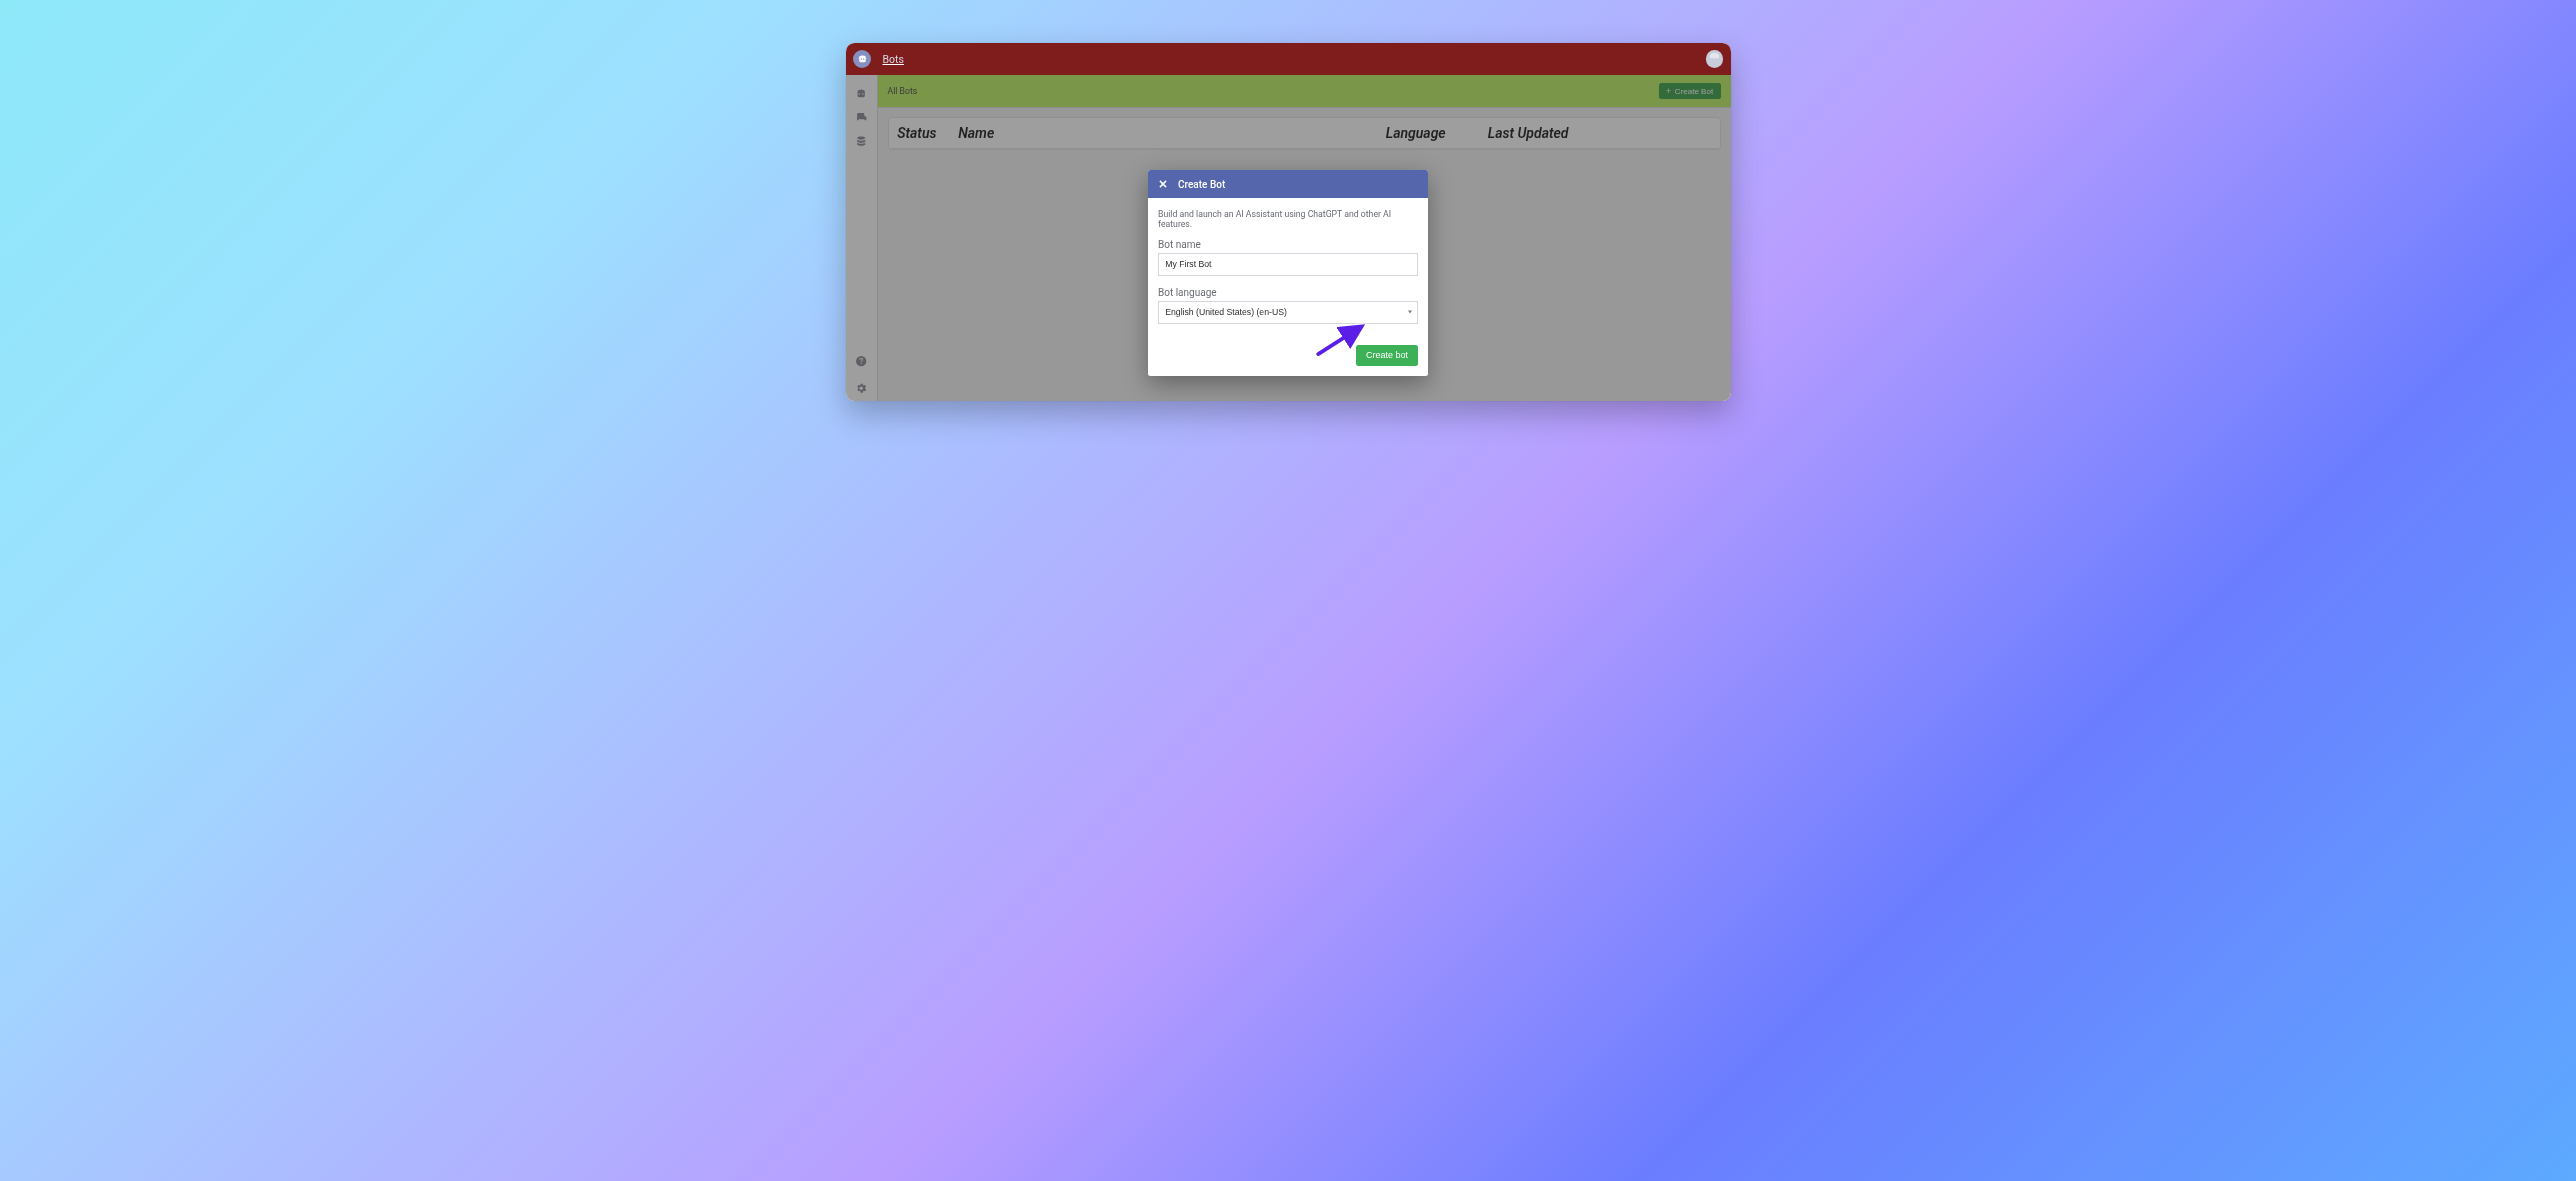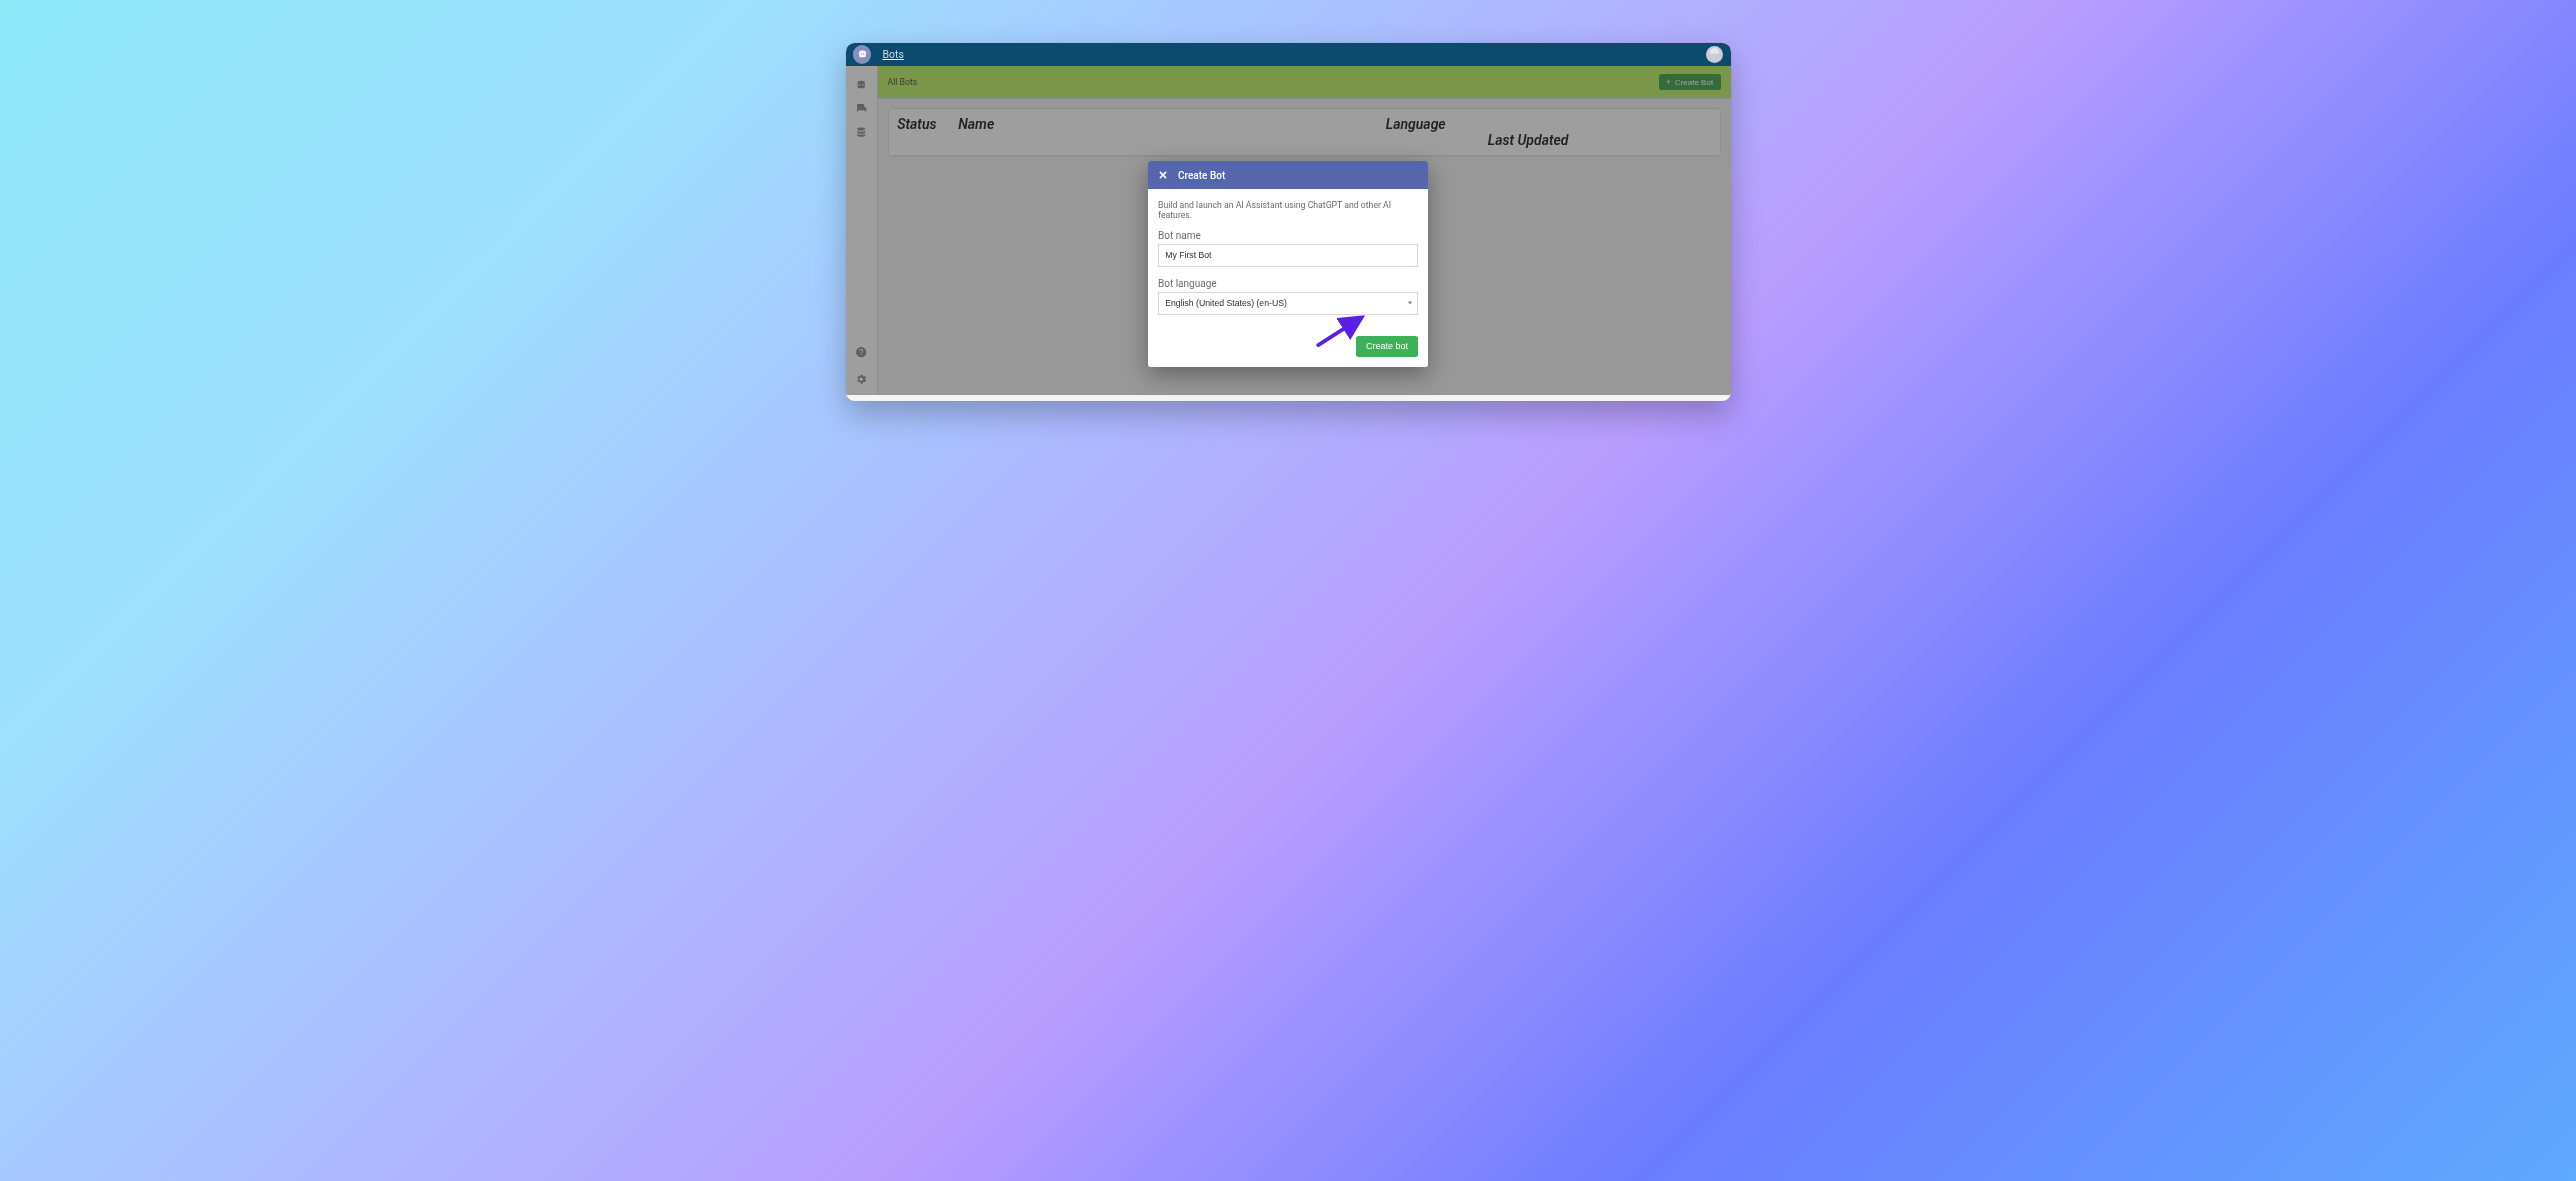--- a/index.html
+++ b/index.html
@@ -16,22 +16,22 @@
 .app-window {
   width: 885px;
   height: 358px;
   background: #f5f5f5;
   border-radius: 8.7px;
   overflow: hidden;
   position: relative;
   box-shadow: 0 12.4px 31px rgba(0,0,0,0.25), 0 0 0 0.6px rgba(0,0,0,0.05);
 }
 .titlebar {
-  height: 23px;
-  background: #0c4a6e;
+  height: 32px;
+  background: #7f1d1d;
   display: flex;
   align-items: center;
   padding: 0 7.4px;
   color: #fff;
   position: relative;
   text-decoration: underline;
 }
 .app-logo {
   width: 18.6px; height: 18.6px;
   background: #8590c0;
@@ -90,21 +90,21 @@
   background:#fff; border:0.6px solid #e4e4e9; border-radius:3.7px;
   overflow:hidden;
 }
 .thead {
   display:flex; padding: 7.4px 8.7px; font-weight:600;
   border-bottom:0.6px solid #e7e7ea; font-size:14px; color:#1d1d1f;font-style:italic;
 }
 .th-status { width: 61px; }
 .th-name { flex: 1; }
 .th-lang { width: 102px; }
-.th-upd { width: 223px; margin-top: 16px; }
+.th-upd { width: 223px; }
 .empty-row { padding: 8.7px; color:#3c3c3f; font-size:8.7px; }
 
 
 .dim {
   position:absolute; inset:0; background:rgba(40,40,40,0.45);
 }
 
 
 .modal {
   position:absolute;

